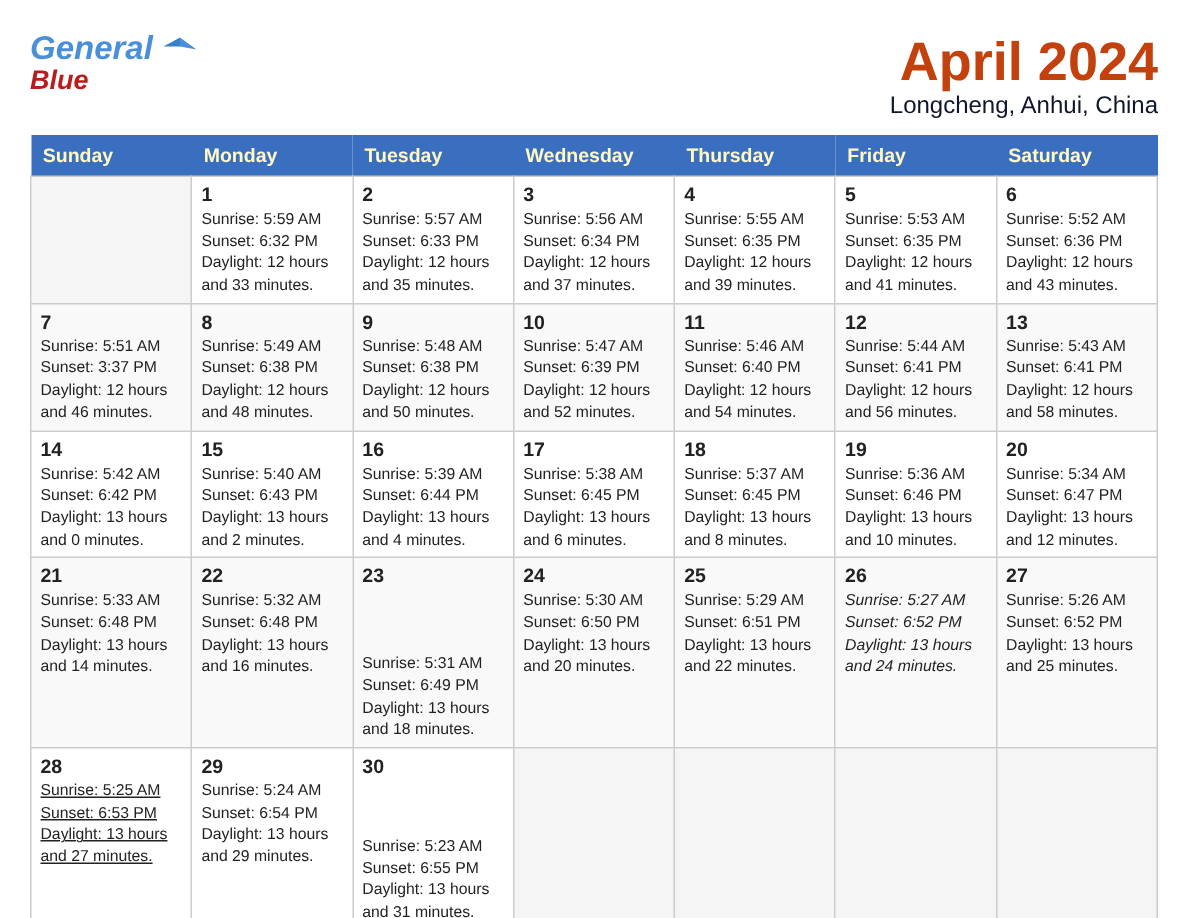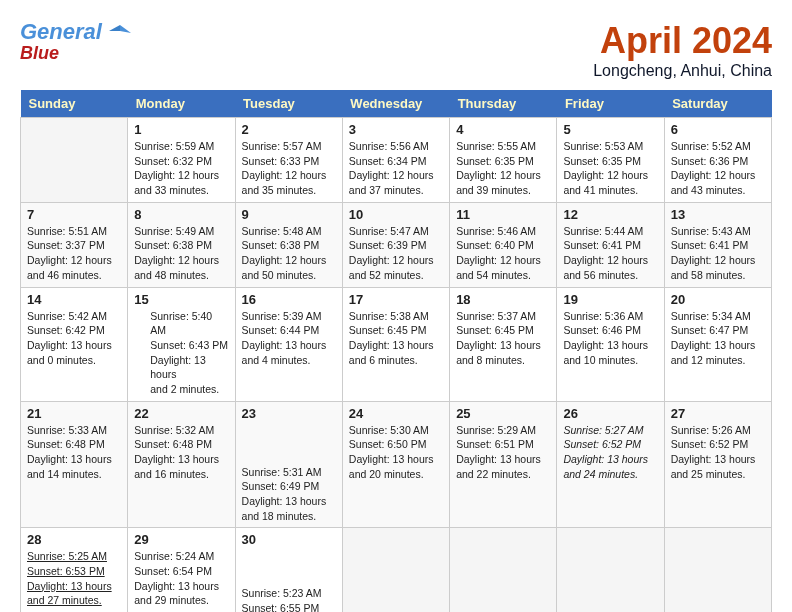--- a/index.html
+++ b/index.html
@@ -225,21 +225,21 @@
       <tr>
         <td>
           <span class="day-num">14</span>
           <div class="day-info" style="white-space: pre-line;">Sunrise: 5:42 AM
 Sunset: 6:42 PM
 Daylight: 13 hours
 and 0 minutes.</div>
         </td>
         <td>
           <span class="day-num">15</span>
-          <div class="day-info" style="white-space: pre-line; margin-left: 16px;">Sunrise: 5:40 AM
+          <div class="day-info" style="white-space: pre-line;">Sunrise: 5:40 AM
 Sunset: 6:43 PM
 Daylight: 13 hours
 and 2 minutes.</div>
         </td>
         <td>
           <span class="day-num">16</span>
           <div class="day-info" style="white-space: pre-line;">Sunrise: 5:39 AM
 Sunset: 6:44 PM
 Daylight: 13 hours
 and 4 minutes.</div>

